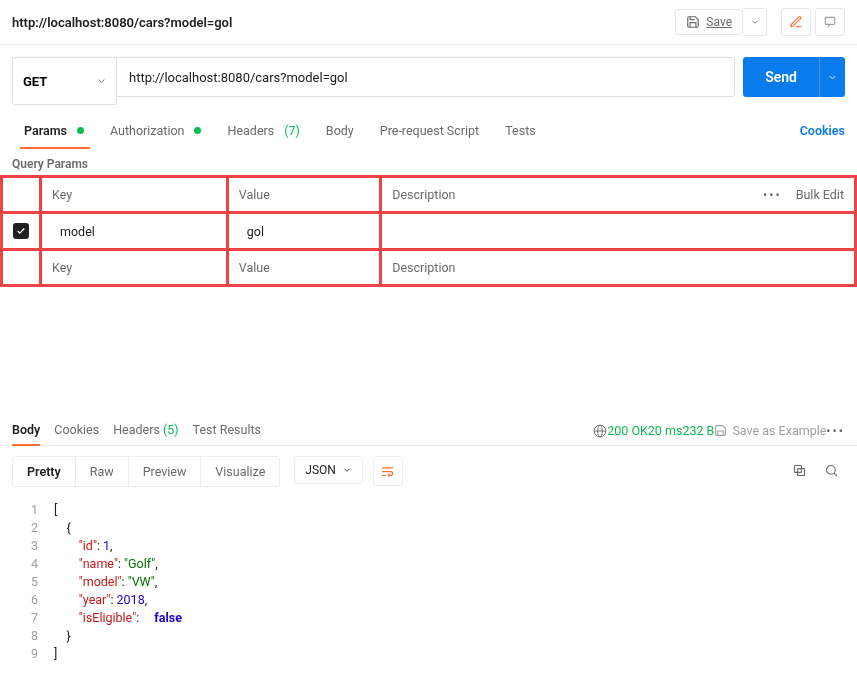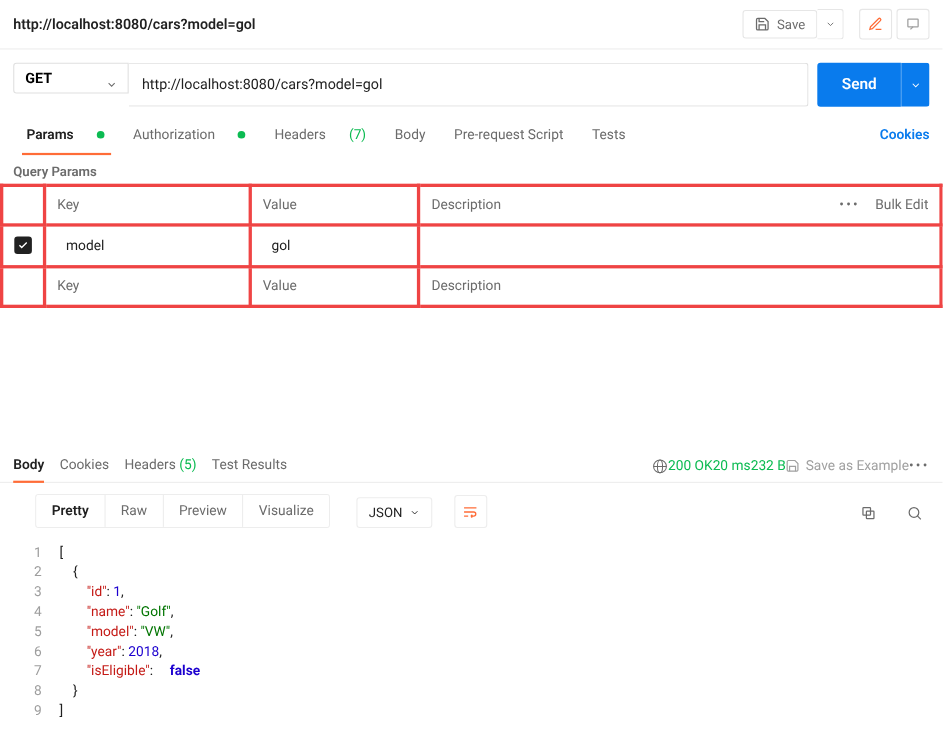--- a/index.html
+++ b/index.html
@@ -1,35 +1,35 @@
 <!DOCTYPE html>
 <html><head>
 <meta charset="utf-8">
 <style>
 * { box-sizing: border-box; margin: 0; padding: 0; font-family: -apple-system, BlinkMacSystemFont, "Segoe UI", Roboto, sans-serif; }
 body { background: #fff; color: #212121; font-size: 12px; }
 .top-bar { display: flex; align-items: center; padding: 8px 12px; border-bottom: 1px solid #ededed; gap: 10px; }
 .top-bar .breadcrumb { flex: 1; font-size: 13px; font-weight: 600; color: #212121; }
-.save-btn { display: flex; align-items: center; gap: 6px; padding: 5px 10px; border: 1px solid #e6e6e6; border-radius: 3px; background: #fff; color: #6b6b6b; font-size: 12px; cursor: pointer; }
+.save-btn { display: flex; align-items: center; gap: 6px; padding: 5px 10px; border: 1px solid #e6e6e6; border-radius: 3px; background: #fff; color: #6b6b6b; font-size: 12px; cursor: pointer; text-decoration: underline; }
 .save-dd { width: 24px; height: 28px; border: 1px solid #e6e6e6; border-left: none; border-radius: 0 3px 3px 0; background: #fff; cursor: pointer; display:flex; align-items:center; justify-content:center; color:#6b6b6b; margin-left:-10px;}
 .icon-group { display: flex; gap: 4px; margin-left: 4px; }
 .icon-btn { width: 30px; height: 28px; border: 1px solid #e6e6e6; border-radius: 3px; background: #fff; cursor: pointer; display:flex; align-items:center; justify-content:center; color:#a0a0a0;}
 .icon-btn.orange { color: #ff6c37; }
 
 .req-row { display: flex; padding: 12px 12px 8px; gap: 8px; }
 .method-select { position: relative; width: 105px; }
-.method-select select { width: 100%; height: 28px; border: 1px solid #e0e0e0; border-radius: 3px 0 0 3px; padding: 0 10px; font-size: 13px; font-weight: 700; background: #fff; appearance: none; cursor: pointer;}
+.method-select select { width: 100%; height: 48px; border: 1px solid #e0e0e0; border-radius: 3px 0 0 3px; padding: 0 10px; font-size: 13px; font-weight: 700; background: #fff; appearance: none; cursor: pointer;}
 .method-select .chev { position: absolute; right: 10px; top: 50%; transform: translateY(-50%); pointer-events: none; color: #6b6b6b;}
 .url-input { flex: 1; height: 40px; border: 1px solid #e0e0e0; border-left: none; color: #212121; font-size: 13px; padding: 0 12px; border-radius: 0 3px 3px 0; margin-left:-8px;}
 .send-group { display: flex; }
 .send-btn { background: #097bed; color: #fff; border: none; height: 40px; padding: 12px 22px; font-size: 14px; font-weight: 600; border-radius: 3px 0 0 3px; cursor: pointer;}
 .send-dd { background: #097bed; color: #fff; border: none; border-left: 1px solid rgba(255,255,255,.25); height: 40px; width: 26px; border-radius: 0 3px 3px 0; cursor: pointer; display:flex;align-items:center;justify-content:center;}
 
 .tabs-row { display: flex; align-items: center; padding: 0 12px; font-size: 12.5px; color: #6b6b6b; border-bottom: 1px solid #fff; }
-.tab { padding: 10px 14px 10px 12px; cursor: pointer; position: relative; display:flex; align-items:center; gap:21px;}
+.tab { padding: 10px 14px 10px 12px; cursor: pointer; position: relative; display:flex; align-items:center; gap:10px;}
 .tab.active { color: #212121; font-weight: 600;}
 .tab.active::after { content:''; position:absolute; left:8px; right:8px; bottom:-1px; height:2px; background:#ff6c37;}
 .dot-green { width: 7px; height: 7px; border-radius: 50%; background: #0cbb52; display: inline-block; }
 .tab .count { color: #0cbb52; }
 .spacer { flex: 1; }
 .cookies-link { color: #097bed; font-weight: 600; cursor: pointer; padding:10px 0;}
 
 .section-label { padding: 8px 12px 4px; color: #6b6b6b; font-size: 12px; font-weight:600;}
 
 .params-table { width: 100%; border-collapse: collapse; }
@@ -46,21 +46,21 @@
 .resp-bar { display:flex; align-items:center; padding: 8px 12px 0; gap: 14px; border-top: 1px solid #fff; margin-top: 120px; font-size:12.5px;}
 .resp-tab { color:#6b6b6b; cursor:pointer; padding: 6px 0 8px; position:relative;}
 .resp-tab.active { color:#212121; font-weight:600;}
 .resp-tab.active::after { content:''; position:absolute; left:0; right:0; bottom:-1px; height:2px; background:#ff6c37;}
 .resp-tab .cnt { color:#0cbb52;}
 .status { display:flex; align-items:center; color:#6b6b6b;}
 .ok { color:#0cbb52;}
 .save-example { color:#a0a0a0; display:flex; align-items:center; gap:5px; cursor:pointer;}
 .resp-bar { border-bottom:1px solid #ededed;}
 
-.view-row { display:flex; align-items:flex-end; padding: 10px 12px; gap: 14px; margin-left: 20px;}
+.view-row { display:flex; align-items:flex-start; padding: 10px 12px; gap: 4px;}
 .seg { display:inline-flex; border:1px solid #ededed; border-radius:3px; overflow:hidden;}
 .seg button { border:none; background:#fff; padding: 7px 14px; font-size:12.5px; color:#6b6b6b; cursor:pointer;}
 .seg button.active { background:#fff; color:#212121; font-weight:600;}
 .seg button + button { border-left:1px solid #ededed;}
 .json-dd { margin-left:10px; display:inline-flex; align-items:center; gap:6px; border:1px solid #ededed; border-radius:3px; padding:6px 10px; color:#212121; font-size:12px; cursor:pointer;}
 .wrap-icon { margin-left:6px; width:30px; height:30px; border:1px solid #ededed; border-radius:3px; display:flex; align-items:center; justify-content:center; color:#ff6c37; cursor:pointer;}
 .view-row .spacer{flex:1;}
 .small-icon { width:28px; height:28px; display:flex; align-items:center; justify-content:center; color:#6b6b6b; cursor:pointer;}
 
 .code { font-family: Menlo, Consolas, monospace; font-size: 12.5px; line-height:1.45; display:flex;}

